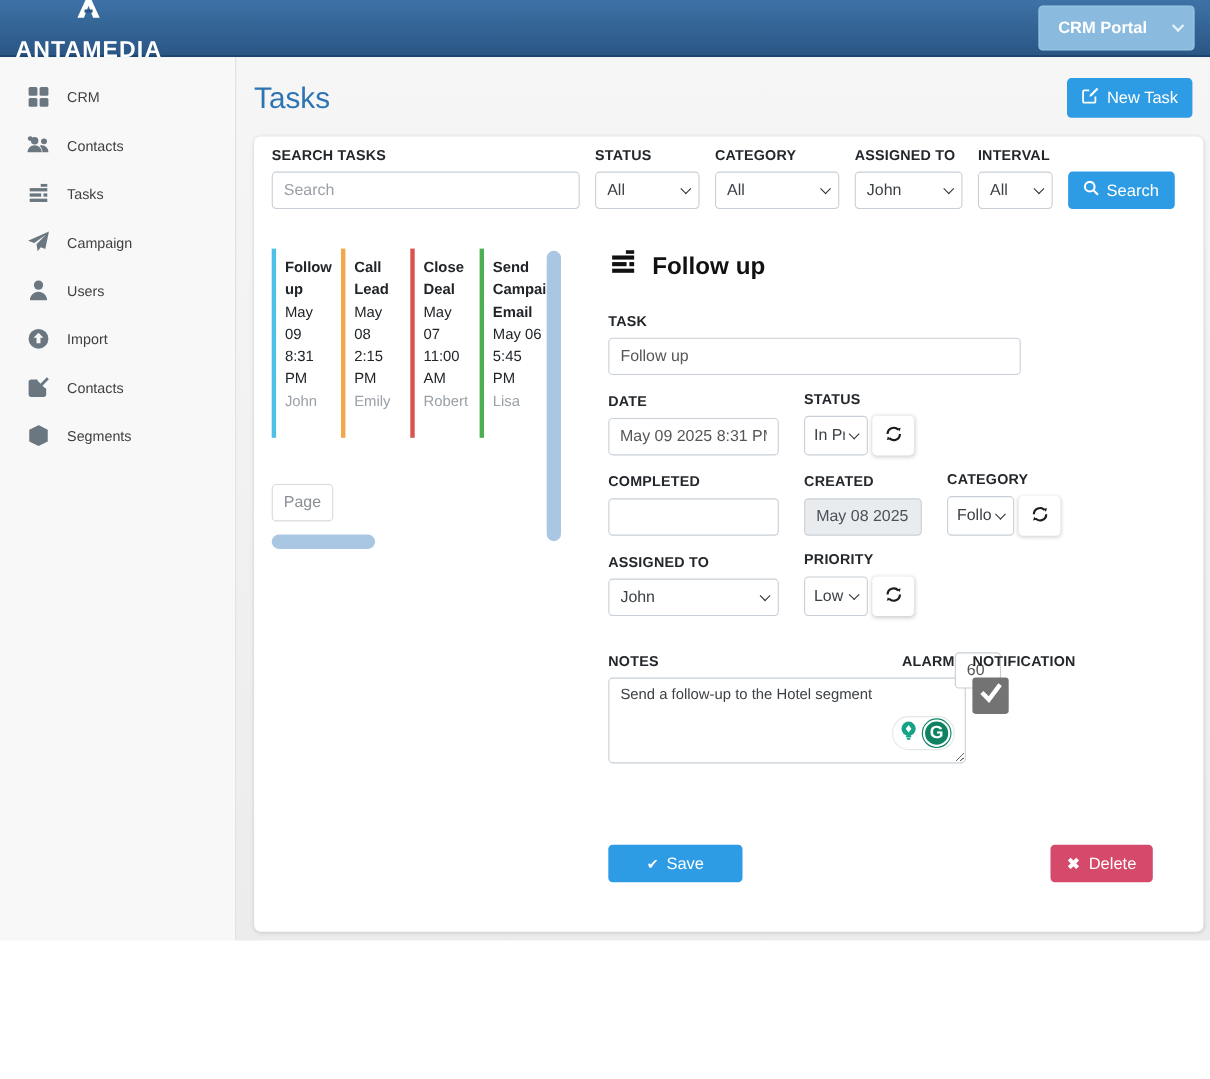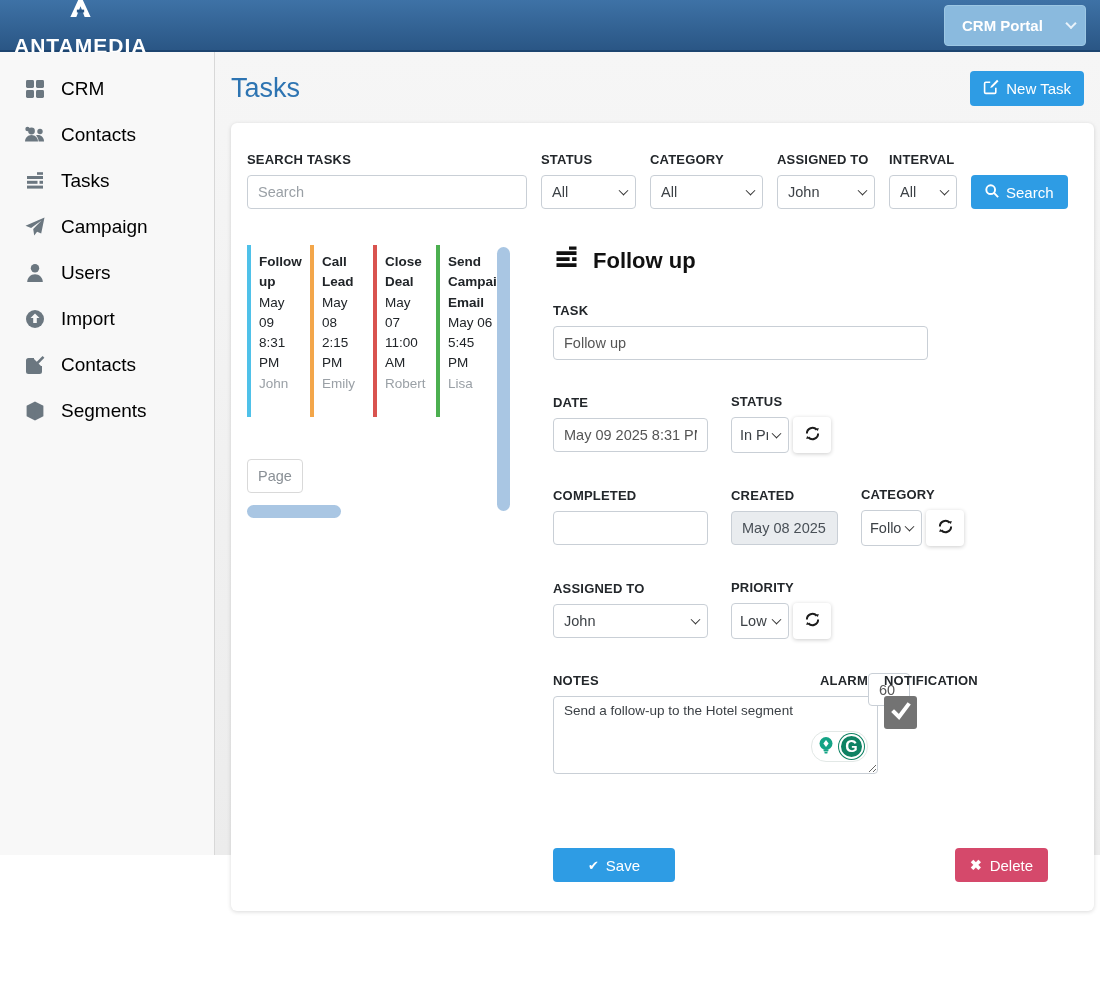--- a/index.html
+++ b/index.html
@@ -17,31 +17,31 @@
             padding-left:17px; font-family:"Liberation Sans",sans-serif; }
   .portal-wrap::after { content:''; position:absolute; right:11px; top:50%; width:6px; height:6px;
             border-right:2px solid #e8f2fa; border-bottom:2px solid #e8f2fa; transform:translateY(-70%) rotate(45deg); pointer-events:none; }
 
   
   .app-body { display:flex; height:803px; }
   .sidebar { width:215px; background:#f8f8f8; border-right:1px solid #d8d8d8; padding-top:14px; flex:none; }
   .side-item { display:flex; align-items:center; padding:12px 24px; cursor:pointer; }
   .side-item .ic { width:22px; margin-right:15px; display:flex; justify-content:center; }
   .side-item .ic svg { fill:#6b7780; }
-  .side-label { color:#000000; font-size:19px; }
+  .side-label { color:#404040; font-size:13px; }
 
   .main { flex:1; background:linear-gradient(#f6f6f6,#ececec); display:flex; flex-direction:column; }
   .main-header { display:flex; align-items:center; justify-content:space-between; padding:19px 16px 15px 16px; }
   .page-title { color:#2d74b2; font-size:27px; font-weight:500; }
   .btn-blue { background:#2e9ce4; color:#fff; border:none; border-radius:4px; font-size:15px;
               display:inline-flex; align-items:center; gap:7px; cursor:pointer; font-family:"Liberation Sans",sans-serif; }
   .btn-newtask { padding:8px 13px; }
 
   .card { flex:1; background:#fff; margin:2px 6px 8px 16px; border-radius:6px;
-          box-shadow:0 1px 4px rgba(0,0,0,.15); padding:29px 16px; }
+          box-shadow:0 1px 4px rgba(0,0,0,.15); padding:9px 16px; }
 
   
   .filters { display:flex; gap:14px; margin-bottom:36px; align-items:flex-end; }
   .fgroup { display:flex; flex-direction:column; }
   .flabel { font-size:13px; font-weight:bold; color:#23272b; margin-bottom:8px; letter-spacing:.2px; }
   .tinput { height:34px; border:1px solid #c9cfd6; border-radius:4px; padding:0 10px; font-size:14.5px;
             color:#555; font-family:"Liberation Sans",sans-serif; }
   .tinput::placeholder { color:#9aa0a6; }
   .search-input { width:280px; }
   .sel-wrap { position:relative; }
@@ -67,21 +67,21 @@
               color:#8a9096; font-size:14.5px; cursor:pointer; font-family:"Liberation Sans",sans-serif; }
   .page-group { display:flex; border-radius:4px; overflow:hidden; border:1px solid #e6e6e6;
                 box-shadow:0 2px 4px rgba(0,0,0,.12); background:#fff; }
   .page-size { padding:8px 11px; color:#2d74b2; font-size:14.5px; border-left:1px solid #eee; cursor:pointer; }
   .page-size:first-child { border-left:none; }
   .h-scrollbar { margin-top:12px; width:94px; height:13px; background:#a9c6e3; border-radius:7px; }
 
   
   .detail-col { flex:1; padding-left:43px; }
   .detail-title { display:flex; align-items:center; gap:13px; font-size:22px; font-weight:bold; color:#111; margin-bottom:27px; }
-  .frow { display:flex; gap:23px; margin-bottom:34px; align-items:center; }
+  .frow { display:flex; gap:23px; margin-bottom:14px; align-items:flex-end; }
   .fcol { display:flex; flex-direction:column; }
   .w375 { width:375px; } .w155 { width:155px; } .w107 { width:107px; } .w61 { width:61px; } .w58 { width:58px; }
   .with-refresh { display:flex; gap:4px; align-items:flex-start; }
   .refresh-btn { width:38px; height:36px; background:#fff; border:none; border-radius:4px;
                  box-shadow:0 1px 4px rgba(0,0,0,.2); display:flex; align-items:center; justify-content:center; cursor:pointer; }
   .readonly { background:#e9ecef; color:#495057; }
   .notes-row { position:relative; margin-top:33px; height:101px; }
   .notes-area { width:325px; height:78px; border:1px solid #c9cfd6; border-radius:4px; padding:6px 10px;
                 font-size:13.5px; color:#3c4146; font-family:"Liberation Sans",sans-serif; resize:both; }
   .alarm-group { position:absolute; left:267px; top:0; display:flex; flex-direction:row; }

